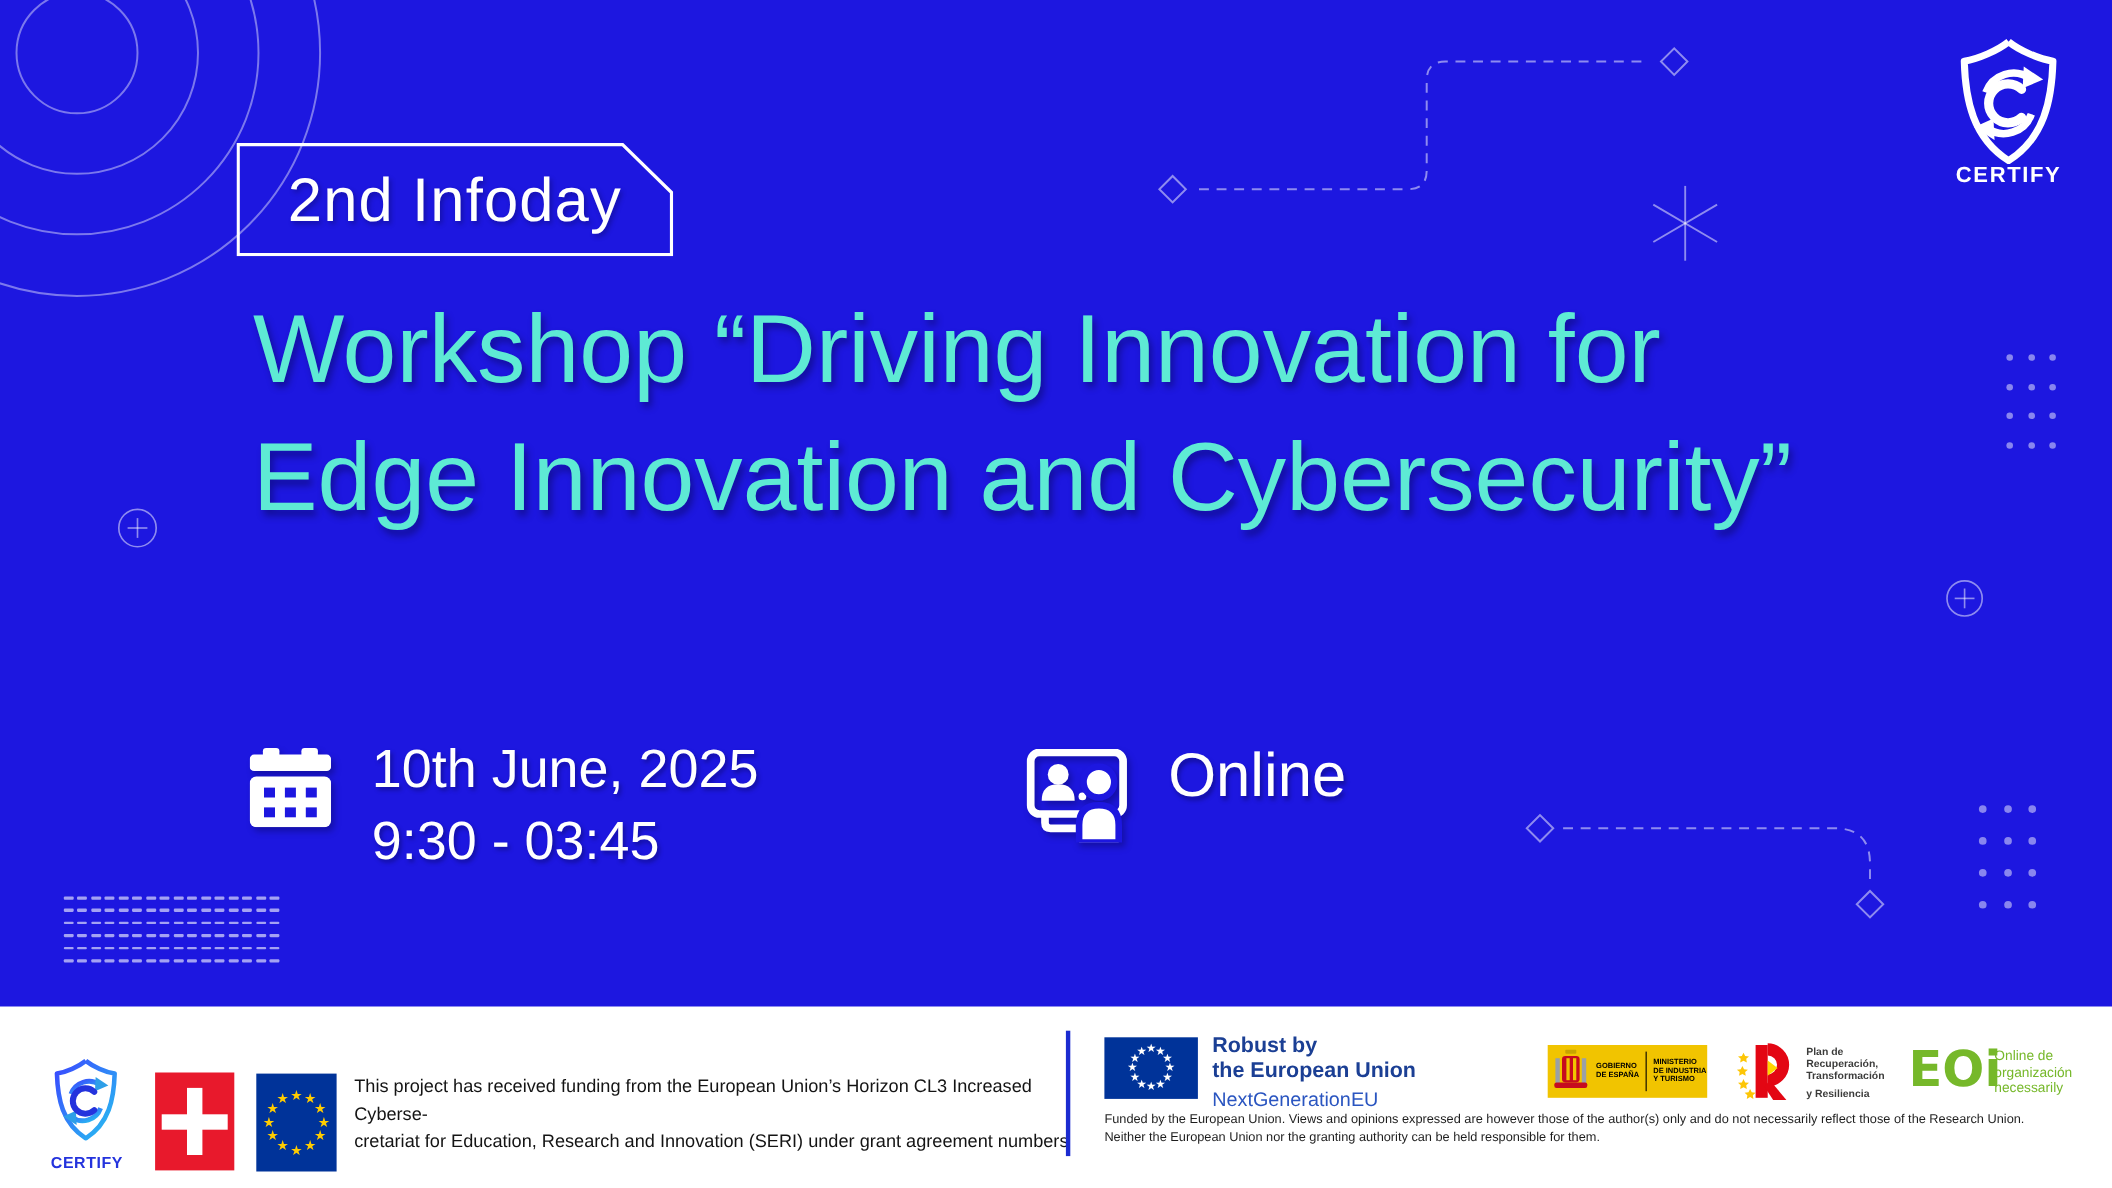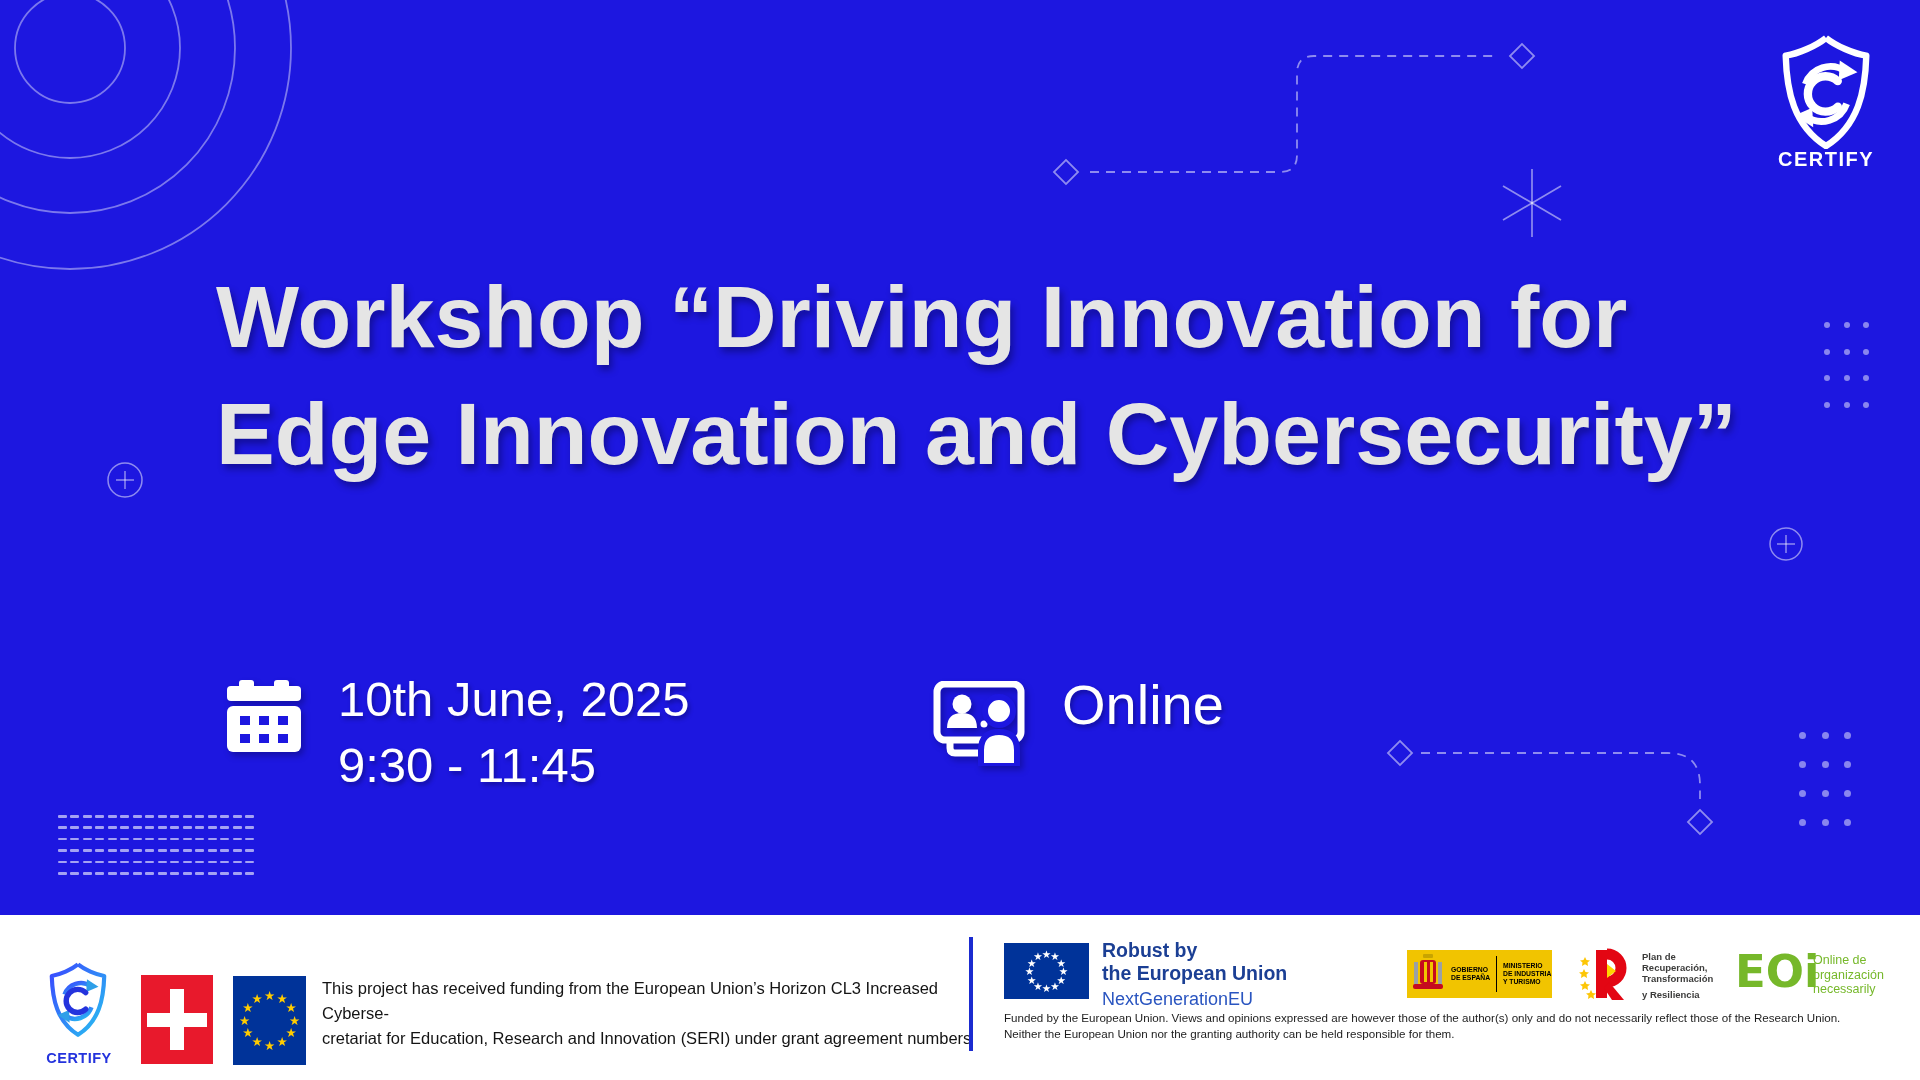--- a/index.html
+++ b/index.html
@@ -14,21 +14,21 @@
   .dashgrid{position:absolute;}
   .dashgrid i{position:absolute;background:rgba(255,255,255,.6);display:block;border-radius:1px;}
 
   
   .badge{left:215px;top:130px;width:397px;height:103px;}
   .badge-label{position:absolute;left:0;top:0;width:100%;height:103px;line-height:103px;
     text-align:center;color:#fff;font-size:56px;letter-spacing:1px;
     text-shadow:2px 3px 5px rgba(0,0,40,.3);}
 
   
-  .title{left:216px;top:258px;width:1560px;color:#e5e5e5;font-weight:bold;font-size:88px;
+  .title{left:230px;top:258px;width:1560px;color:#5eead4;font-weight:normal;font-size:88px;
     line-height:117px;letter-spacing:0px;text-shadow:3px 5px 7px rgba(0,0,40,.38);}
 
   
   .datetext{left:338px;top:666px;color:#fff;font-size:49px;line-height:66px;
     text-shadow:2px 3px 4px rgba(0,0,40,.35);}
   .online-label{left:1062px;top:672px;color:#fff;font-size:56px;
     text-shadow:2px 3px 4px rgba(0,0,40,.35);}
   .icon-shadow{filter:drop-shadow(3px 4px 3px rgba(0,0,40,.3));}
 
   
@@ -226,20 +226,26 @@
       <i style="left: 100px; top: 57px; width: 9px; height: 2.5px;"></i>
       <i style="left: 112px; top: 57px; width: 9px; height: 2.5px;"></i>
       <i style="left: 125px; top: 57px; width: 9px; height: 2.5px;"></i>
       <i style="left: 137px; top: 57px; width: 9px; height: 2.5px;"></i>
       <i style="left: 150px; top: 57px; width: 9px; height: 2.5px;"></i>
       <i style="left: 162px; top: 57px; width: 9px; height: 2.5px;"></i>
       <i style="left: 175px; top: 57px; width: 9px; height: 2.5px;"></i>
       <i style="left: 187px; top: 57px; width: 9px; height: 2.5px;"></i>
     </div>
 
+  <div class="abs badge">
+    <svg width="397" height="103" viewBox="0 0 397 103">
+      <path d="M1.5 1.5 H351 L395.5 45 V101.5 H1.5 Z" fill="none" stroke="#ffffff" stroke-width="3"></path>
+    </svg>
+    <div class="badge-label">2nd Infoday</div>
+  </div>
 
   <div class="abs title">
     <div>Workshop “Driving Innovation for</div>
     <div>Edge Innovation and Cybersecurity”</div>
   </div>
 
   <svg class="abs icon-shadow" style="left:227px;top:680px;" width="74" height="72" viewBox="0 0 74 72">
     <rect x="12" y="0" width="15" height="13" rx="3" fill="#fff"></rect>
     <rect x="47" y="0" width="15" height="13" rx="3" fill="#fff"></rect>
     <rect x="0" y="6" width="74" height="15" rx="4" fill="#fff"></rect>
@@ -248,21 +254,21 @@
       <rect x="13" y="36" width="10" height="9"></rect>
         <rect x="32" y="36" width="10" height="9"></rect>
         <rect x="51" y="36" width="10" height="9"></rect>
       <rect x="13" y="54" width="10" height="9"></rect>
         <rect x="32" y="54" width="10" height="9"></rect>
         <rect x="51" y="54" width="10" height="9"></rect>
     </g>
   </svg>
   <div class="abs datetext">
     <div>10th June, 2025</div>
-    <div>9:30 - 11:45</div>
+    <div>9:30 - 03:45</div>
   </div>
 
   <svg class="abs icon-shadow" style="left:931px;top:681px;" width="96" height="85" viewBox="0 0 96 85">
     <rect x="6" y="3" width="84" height="56" rx="8" fill="none" stroke="#fff" stroke-width="7"></rect>
     <circle cx="31" cy="23" r="9.5" fill="#fff"></circle>
     <path d="M16 47 Q16 32 31 32 Q46 32 46 47 Z" fill="#fff"></path>
     <circle cx="53" cy="43" r="3.5" fill="#fff"></circle>
     <path d="M19 59 V67 Q19 72 24 72 H49" fill="none" stroke="#fff" stroke-width="7"></path>
     <g stroke="#1d17e0" stroke-width="6">
       <circle cx="68" cy="30" r="14" fill="#fff"></circle>

